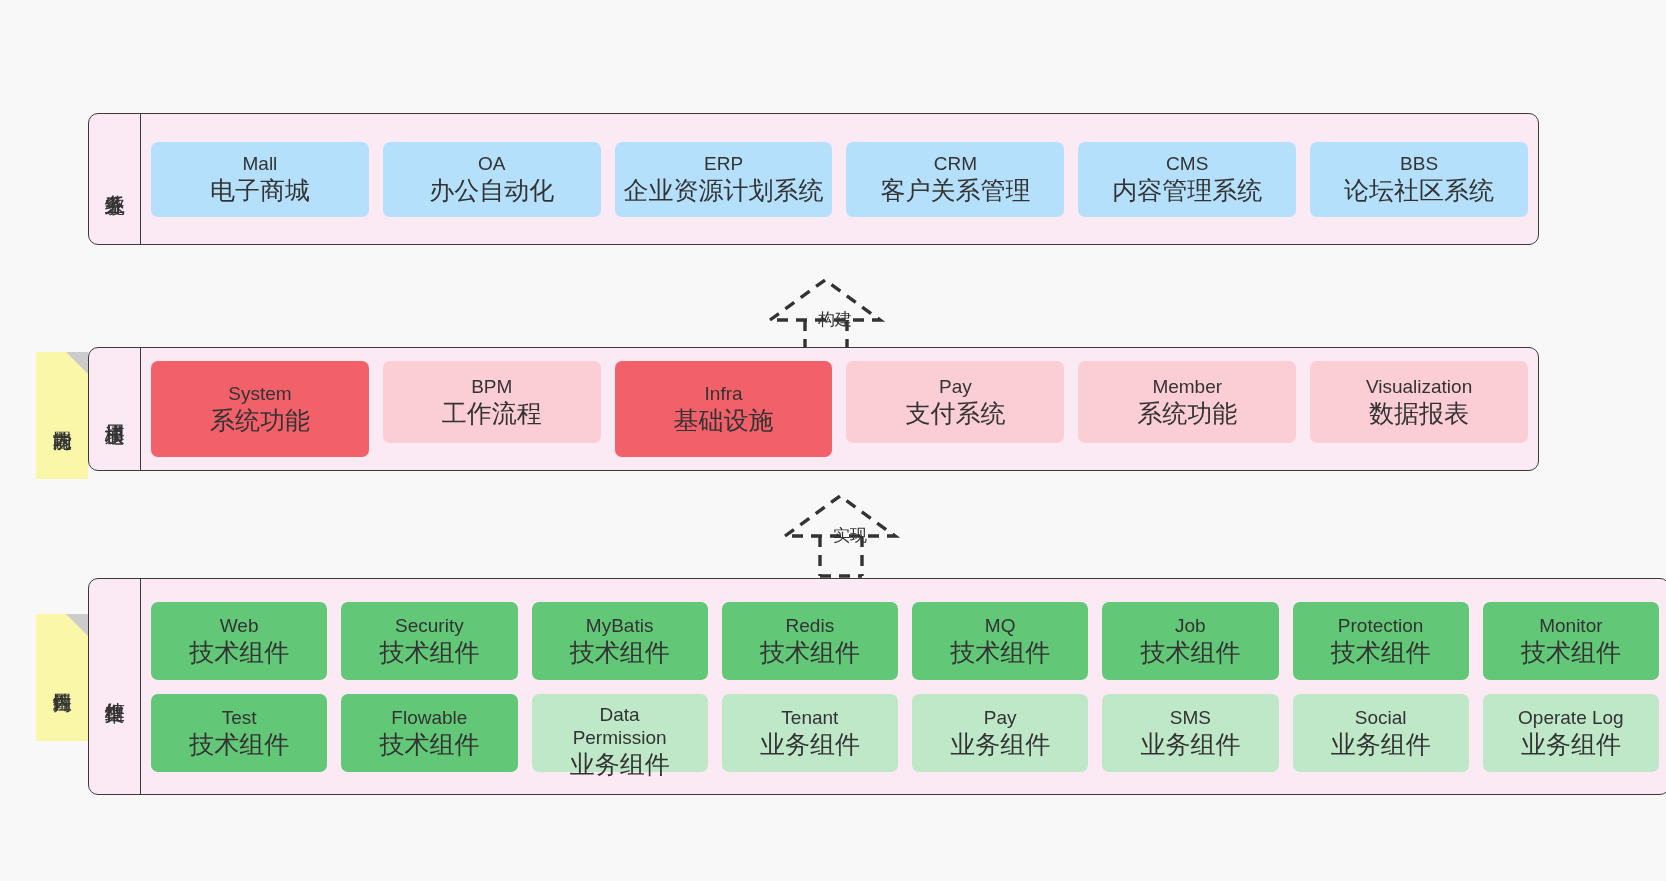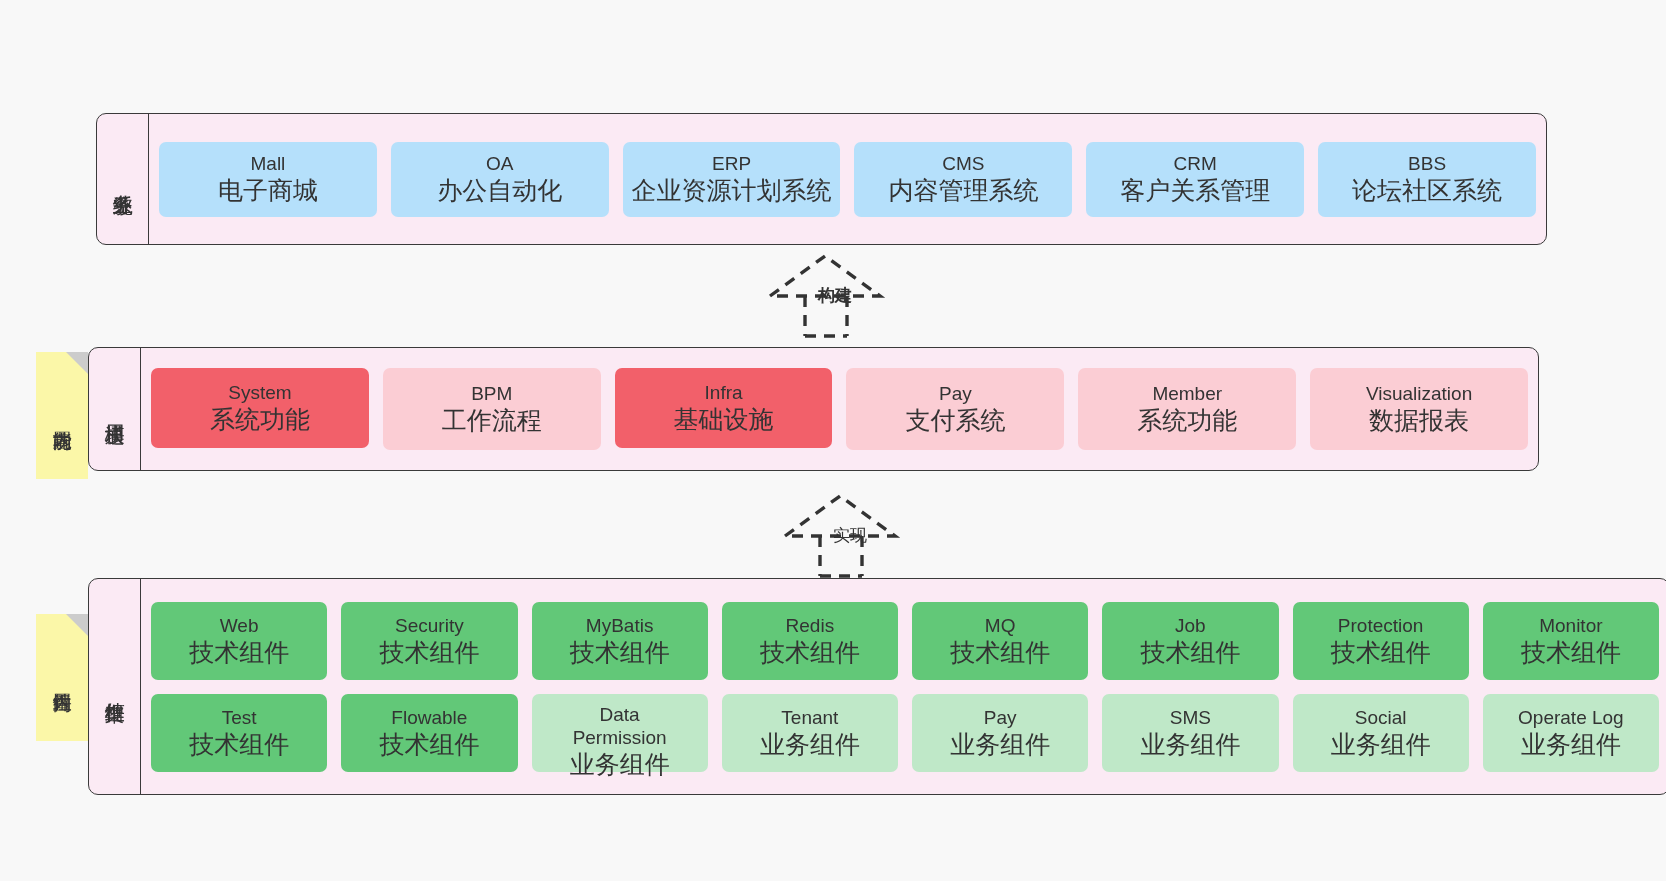--- a/index.html
+++ b/index.html
@@ -73,21 +73,21 @@
     justify-content: center;
     text-align: center;
     line-height: 1.22;
     color: #333333;
     user-select: none;
   }
   .card .t1 { font-size: 19px; }
   .card .t2 { font-size: 25px; }
 
   .biz-card   { background: #b5e0fb; height: 75px; }
-  .mod-strong { background: #f2606a; height: 80px; }
+  .mod-strong { background: #f2606a; height: 96px; }
   .mod-light  { background: #fbcdd4; height: 82px; }
   .tech-card  { background: #62c878; height: 78px; }
   .biz-comp   { background: #bfe8c8; height: 78px; }
 
   
   .sticky {
     position: absolute;
     background: #fbf7a8;
     display: flex;
     align-items: center;
@@ -120,53 +120,53 @@
     background: transparent;
     white-space: nowrap;
     user-select: none;
   }
 </style>
 </head>
 <body>
 
 <div id="canvas">
 
-  <div class="layer" style="left:96px; top:113px; width:1451px; height:132px;">
+  <div class="layer" style="left:88px; top:113px; width:1451px; height:132px;">
     <div class="layer-title">业务系统</div>
     <div class="layer-body">
       <div class="row">
         <div class="card biz-card">
           <span class="t1">Mall</span>
           <span class="t2">电子商城</span>
         </div>
         <div class="card biz-card">
           <span class="t1">OA</span>
           <span class="t2">办公自动化</span>
         </div>
         <div class="card biz-card">
           <span class="t1">ERP</span>
           <span class="t2">企业资源计划系统</span>
         </div>
         <div class="card biz-card">
+          <span class="t1">CRM</span>
+          <span class="t2">客户关系管理</span>
+        </div>
+        <div class="card biz-card">
           <span class="t1">CMS</span>
           <span class="t2">内容管理系统</span>
         </div>
         <div class="card biz-card">
-          <span class="t1">CRM</span>
-          <span class="t2">客户关系管理</span>
-        </div>
-        <div class="card biz-card">
           <span class="t1">BBS</span>
           <span class="t2">论坛社区系统</span>
         </div>
       </div>
     </div>
   </div>
 
-  <div class="arrow-wrap" style="left:755px; top:248px; width:170px; height:88px;font-weight:bold;">
+  <div class="arrow-wrap" style="left:755px; top:272px; width:170px; height:88px;">
     <svg width="170" height="88" viewBox="0 0 170 88">
       <path d="M 15 48 L 70 8 L 125 48 Z" fill="#f8f8f8" stroke="#333333" stroke-width="3.4" stroke-dasharray="11 8" stroke-linejoin="miter"></path>
       <path d="M 50 48 L 50 88 M 92 48 L 92 88 M 50 88 L 92 88" fill="none" stroke="#333333" stroke-width="3.4" stroke-dasharray="11 8"></path>
     </svg>
     <span class="arrow-label" style="left:63px; top:36px;">构建</span>
   </div>
 
   <div class="sticky" style="left:36px; top:352px; width:52px; height:127px;">
     <span class="fold"></span>
     <span>内置功能</span>

